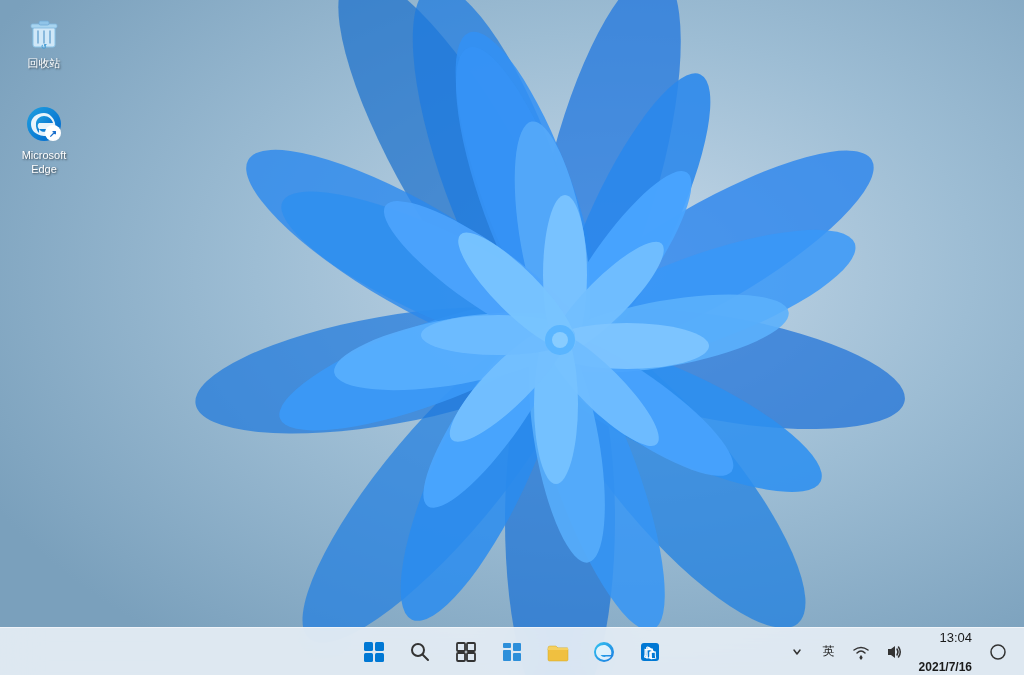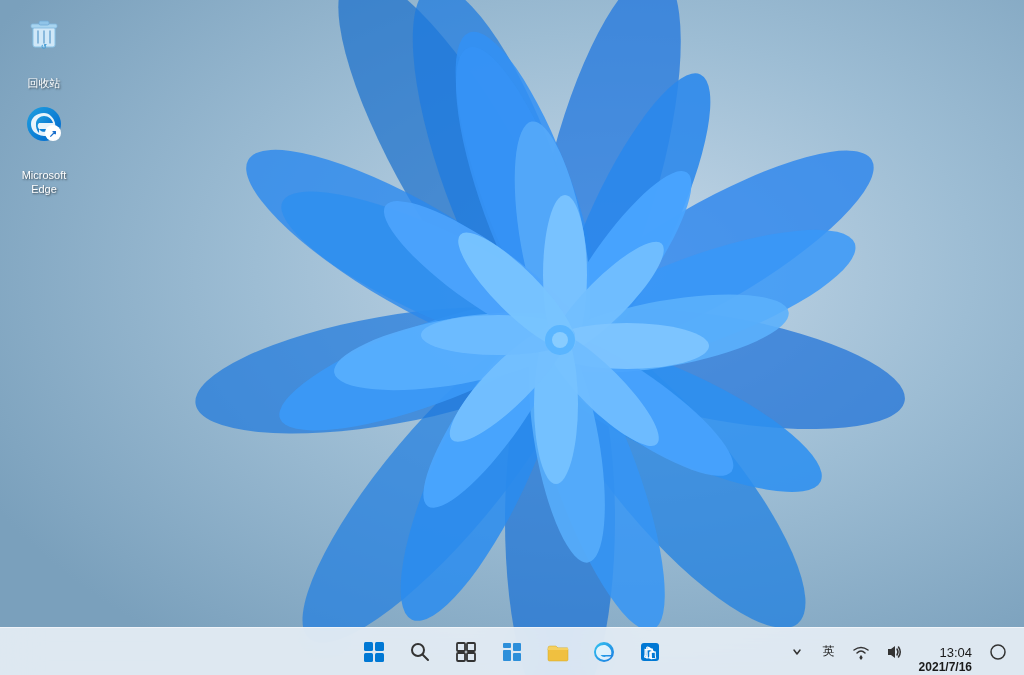--- a/index.html
+++ b/index.html
@@ -33,21 +33,20 @@
     .desktop-icon {
       position: absolute;
       display: flex;
       flex-direction: column;
       align-items: center;
       width: 72px;
       cursor: pointer;
       padding: 4px;
       border-radius: 4px;
       user-select: none;
-      gap: 20px;
     }
 
     .desktop-icon .icon-img {
       width: 40px;
       height: 40px;
       display: flex;
       align-items: center;
       justify-content: center;
       margin-bottom: 4px;
     }
@@ -112,21 +111,21 @@
       height: 36px;
       cursor: pointer;
       border-radius: 4px;
       font-size: 14px;
     }
 
     #clock-area {
       display: flex;
       flex-direction: column;
       align-items: flex-end;
-      justify-content: flex-end;
+      justify-content: space-between;
       padding: 0 8px;
       cursor: pointer;
       border-radius: 4px;
       height: 44px;
     }
 
     #clock-time {
       font-size: 13px;
       color: #1a1a1a;
       font-weight: 400;

